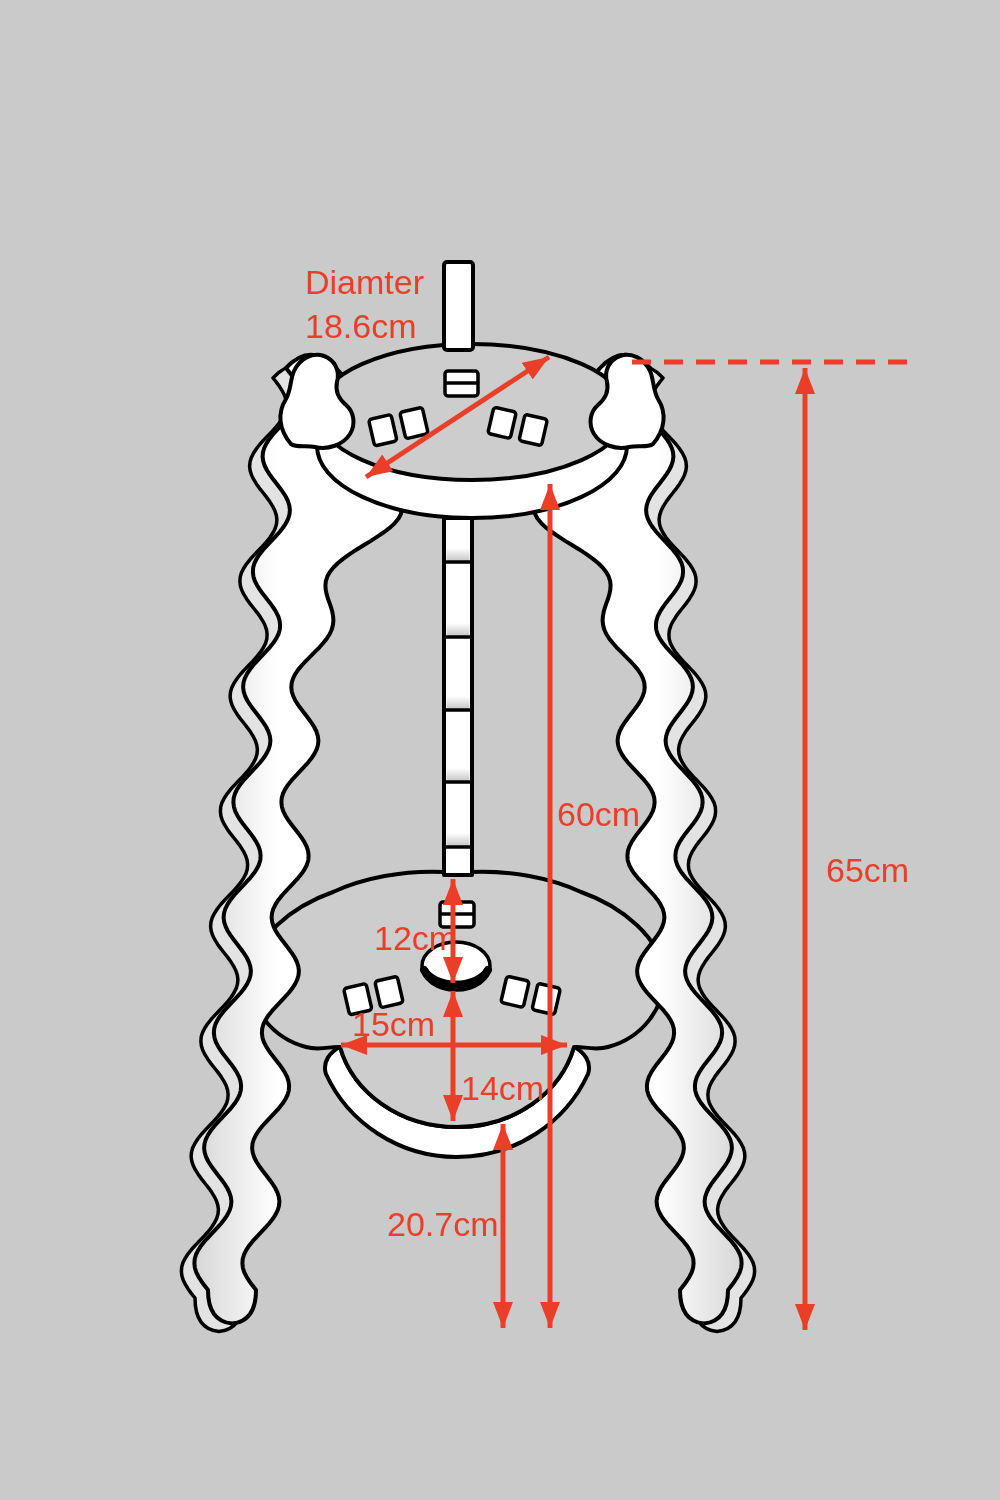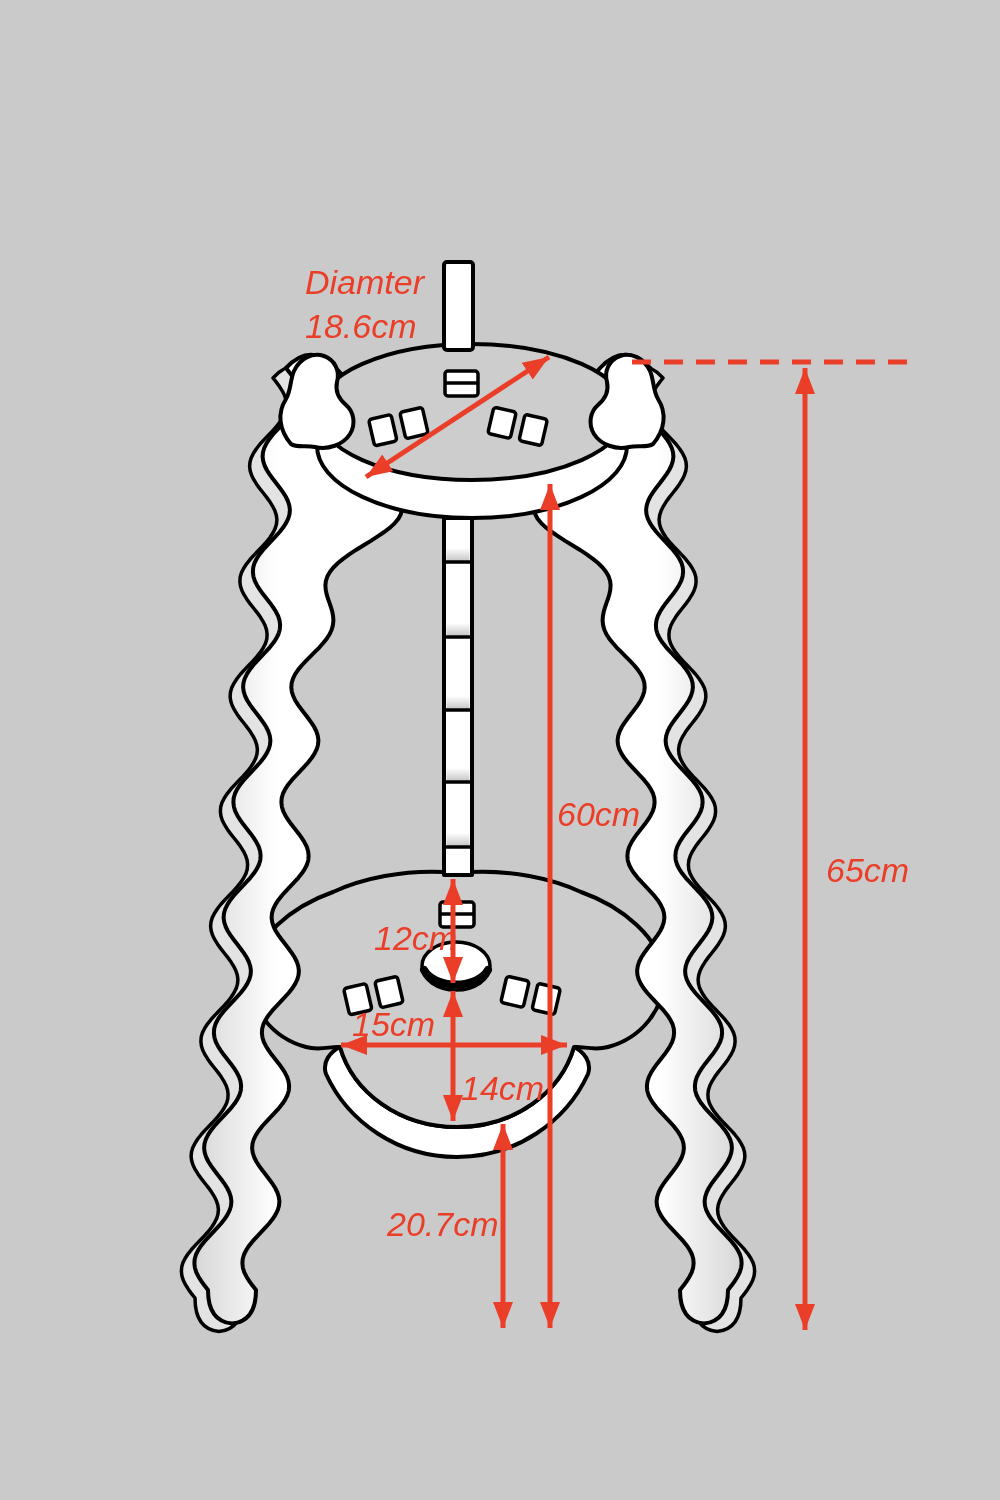--- a/index.html
+++ b/index.html
@@ -2,21 +2,21 @@
 <html><head>
 <meta charset="utf-8">
 <style>
   html,body{margin:0;padding:0;}
   body{
     width:1000px;height:1500px;
     background:#cacaca;
     font-family:"Liberation Sans", sans-serif;
     overflow:hidden;
   }
-  #stage{position:relative;width:1000px;height:1500px;font-style:italic;}
+  #stage{position:relative;width:1000px;height:1500px;}
   svg{display:block;}
   .outline{fill:#ffffff;stroke:#000000;stroke-width:4;stroke-linejoin:round;}
   .surface{fill:#cdcdcd;stroke:#000000;stroke-width:4;stroke-linejoin:round;}
   .shadowband{fill:#e3e3e3;stroke:#000000;stroke-width:3.5;stroke-linejoin:round;}
   .slot{fill:#ffffff;stroke:#000000;stroke-width:3.5;stroke-linejoin:round;}
   .slotline{stroke:#000000;stroke-width:3.5;fill:none;}
   .red-line{stroke:#eb3e28;stroke-width:5;fill:none;}
   .red-dash{stroke:#eb3e28;stroke-width:5;fill:none;stroke-dasharray:19 13;}
   .red-text{fill:#eb3e28;font-size:34px;font-family:"Liberation Sans", sans-serif;}
   .red-fill{fill:#eb3e28;}

